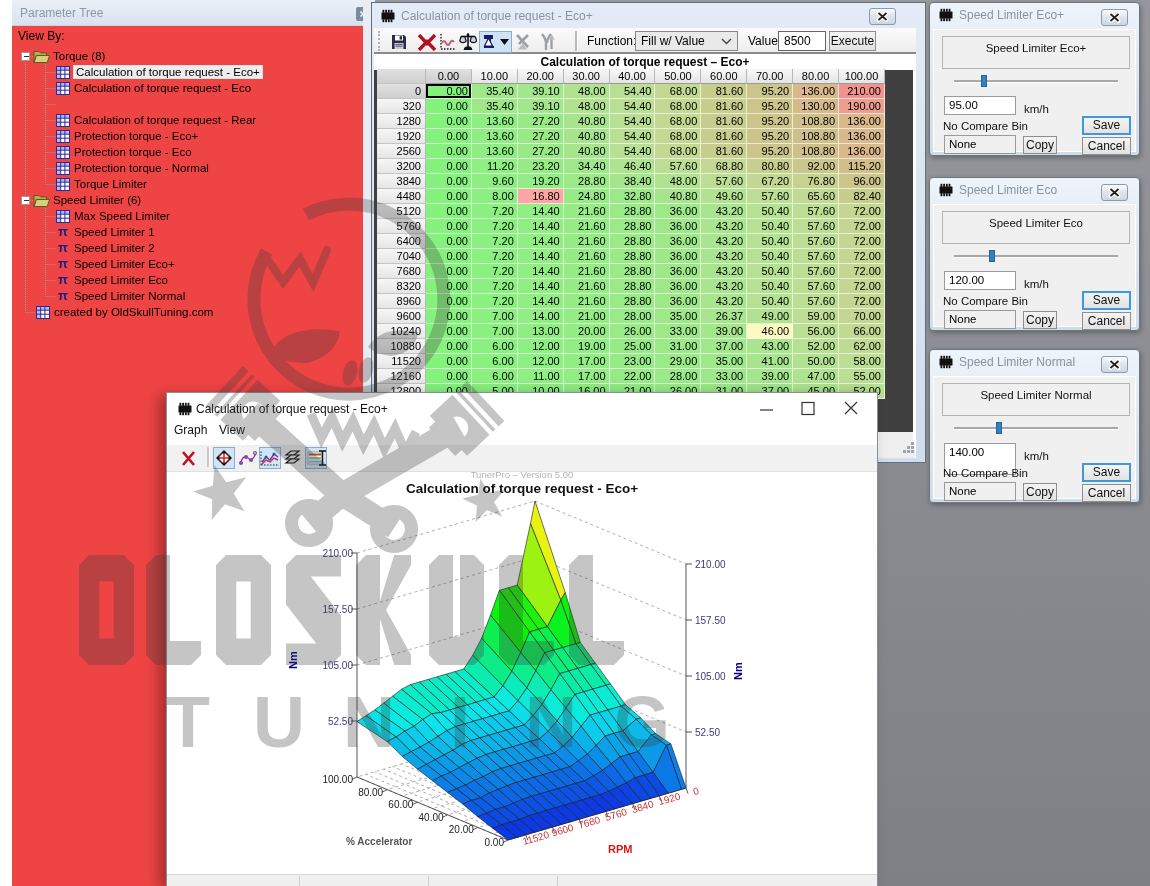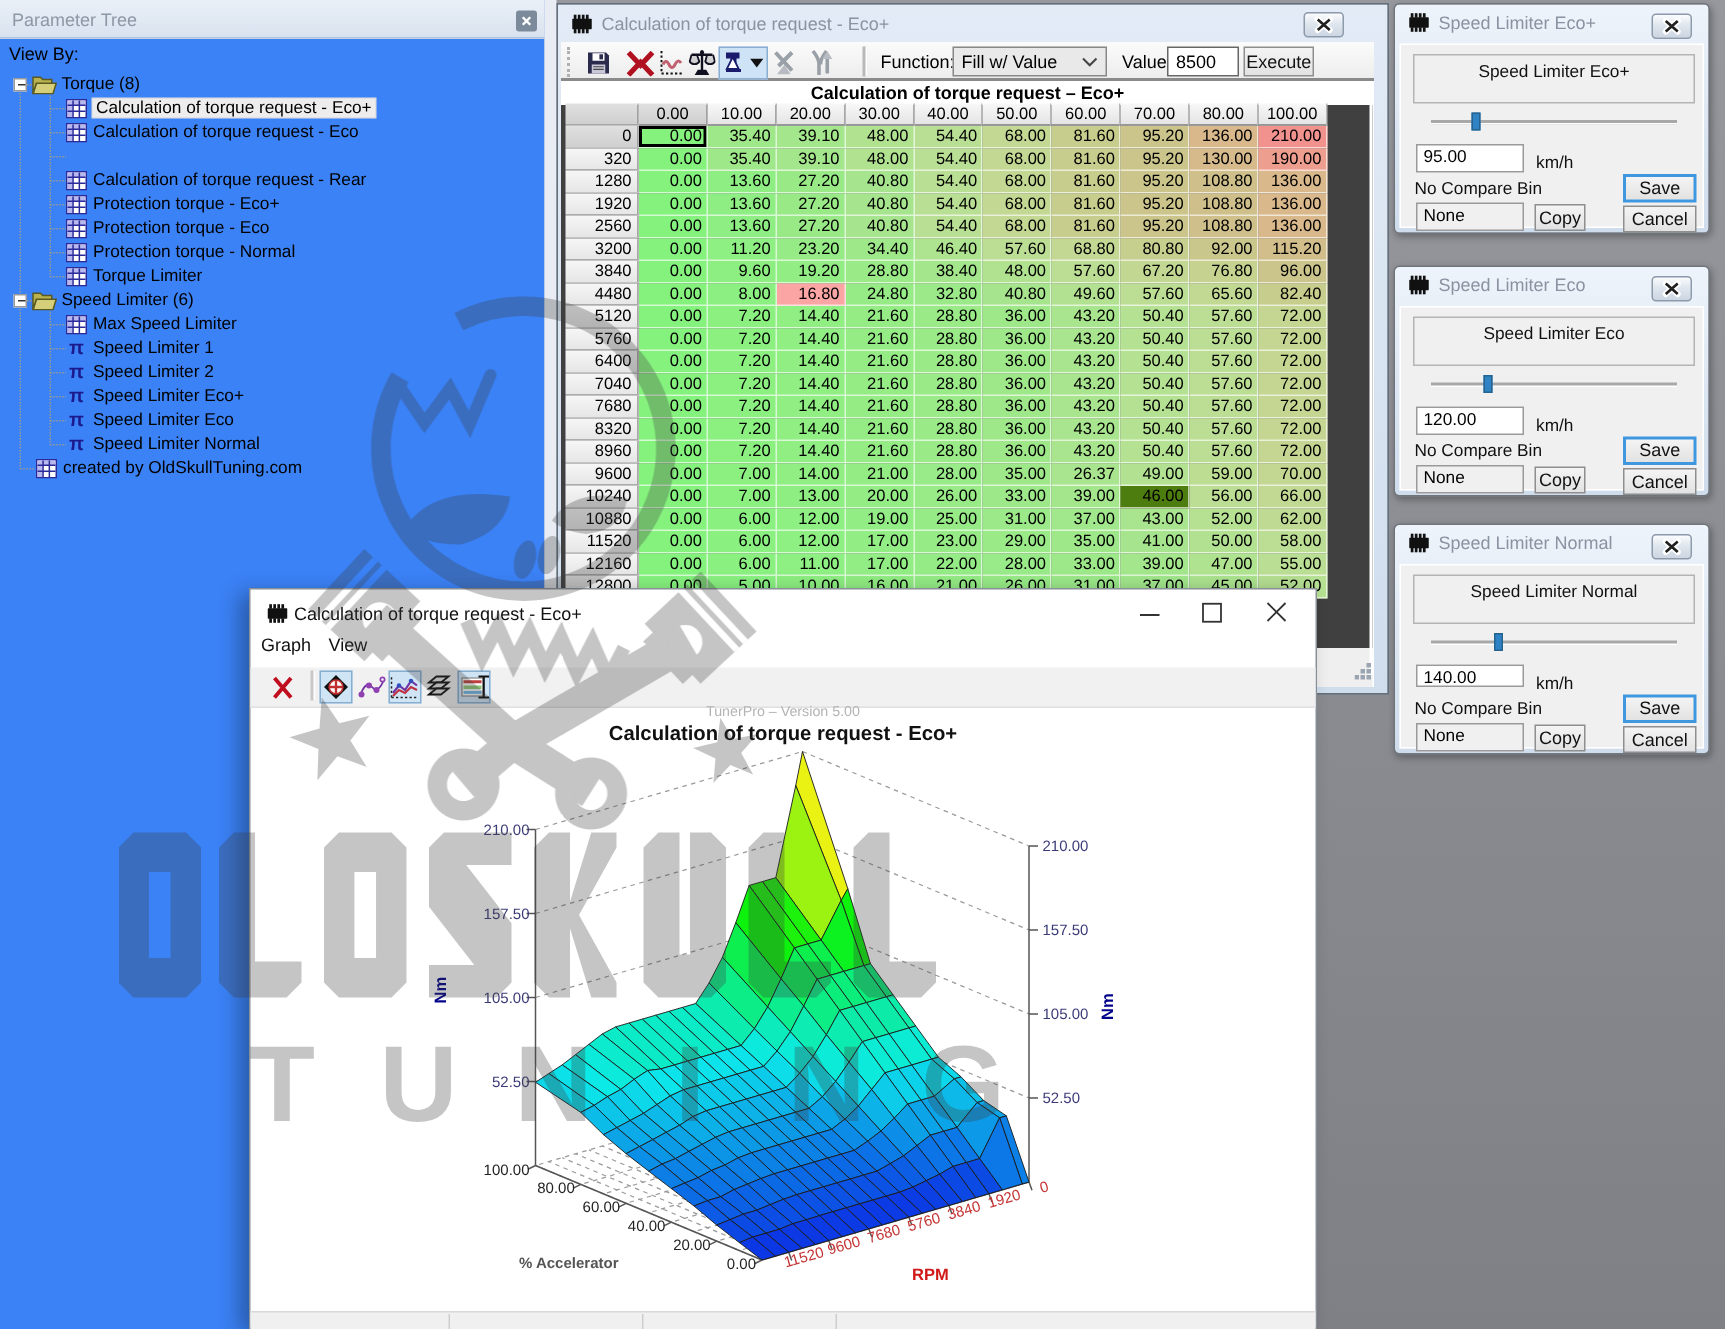--- a/index.html
+++ b/index.html
@@ -12,21 +12,21 @@
 .selbg{background:#ededed;outline:1px solid #e0e0e0;padding:0 2px}
 .ti{flex:0 0 auto}
 .pi{color:#1b1b8e;font-weight:bold;font-size:13px;width:14px;text-align:center;line-height:12px}
 .expbox{display:inline-block;width:9px;height:9px;border:1px solid #999;background:#fff;position:relative;margin-right:3px;box-sizing:border-box;flex:0 0 auto}
 .minus{position:absolute;left:1.5px;top:3.5px;width:5px;height:1px;background:#333}
 .btn{position:absolute;background:linear-gradient(#f4f4f4,#e2e2e2);border:1px solid #8e8e8e;font-size:12px;text-align:center;line-height:17px;box-sizing:border-box;color:#111}
 .gbtn{position:absolute;top:2px;width:22px;height:22px;background:#cfe4f5;border:1px solid #86aed0;box-sizing:border-box;text-align:center;padding-top:1px}
 .gbtni{position:absolute;top:2px;width:22px;height:22px;text-align:center;padding-top:2px;box-sizing:border-box}
 </style></head><body>
 <div style="position:absolute;left:363px;top:0;width:787px;height:886px;background:linear-gradient(#97989d,#7f8086)"></div>
-<div style="position:absolute;left:0;top:0;width:363px;height:886px;background:#3b82f6">
+<div style="position:absolute;left:12px;top:0;width:363px;height:886px;background:#ef4444">
 <div style="position:absolute;left:0;top:0;width:363px;height:26px;background:linear-gradient(#eaf0f8,#d8e2ee);border-bottom:1px solid #c8d2de;box-sizing:border-box">
 <div style="position:absolute;left:8px;top:6px;font-size:12px;color:#8e98a5">Parameter Tree</div>
 <div style="position:absolute;left:344px;top:7px;width:14px;height:14px;background:#7c8b9b;border-radius:2px"><svg width="14" height="14" viewBox="0 0 14 14">
           <path d="M4.5 4.5 L9.5 9.5 M9.5 4.5 L4.5 9.5" stroke="#fff" stroke-width="1.6"></path>
         </svg></div>
 </div>
 <div style="position:absolute;left:6px;top:29px;font-size:12px;color:#000">View By:</div>
 <svg width="363" height="280" viewBox="0 0 363 280" style="position:absolute;left:0;top:48px">
       <line x1="13.5" y1="14" x2="13.5" y2="264.5" stroke="#9a9a9a" stroke-width="1" stroke-dasharray="1,1"></line>
       <line x1="33.5" y1="14" x2="33.5" y2="136.5" stroke="#9a9a9a" stroke-width="1" stroke-dasharray="1,1"></line>
@@ -490,21 +490,21 @@
     </div>
 <div class="trow" style="top:324px;height:15px">
       <span class="rh" style="width:49px">10240</span>
       <span class="dc" style="background:#86f27e">0.00</span>
       <span class="dc" style="background:#8bf080">7.00</span>
       <span class="dc" style="background:#8fee82">13.00</span>
       <span class="dc" style="background:#94ec85">20.00</span>
       <span class="dc" style="background:#98eb87">26.00</span>
       <span class="dc" style="background:#9de989">33.00</span>
       <span class="dc" style="background:#a4e68c">39.00</span>
-      <span class="dc" style="background:#4d7c0f">46.00</span>
+      <span class="dc" style="background:#fef9c3">46.00</span>
       <span class="dc" style="background:#bbde94">56.00</span>
       <span class="dc" style="background:#c1d993">66.00</span>
     </div>
 <div class="trow" style="top:339px;height:15px">
       <span class="rh" style="width:49px">10880</span>
       <span class="dc" style="background:#86f27e">0.00</span>
       <span class="dc" style="background:#8af080">6.00</span>
       <span class="dc" style="background:#8eef82">12.00</span>
       <span class="dc" style="background:#93ed85">19.00</span>
       <span class="dc" style="background:#97eb87">25.00</span>
@@ -988,21 +988,21 @@
       </svg></div>
 <div style="position:absolute;left:29px;top:5px;font-size:12px;color:#8a93a1">Speed Limiter Normal</div>
 <div style="position:absolute;left:171px;top:6px;width:27px;height:17px;border:1px solid #8d9aab;border-radius:3px;background:linear-gradient(#fbfcfd,#dfe6ee 45%,#ccd6e2);box-sizing:border-box"><svg width="25" height="15" viewBox="0 0 25 15">
         <path d="M8.5 4.0 L16.5 11.0 M16.5 4.0 L8.5 11.0" stroke="#fff" stroke-width="4" stroke-linecap="round"></path>
         <path d="M8.5 4.0 L16.5 11.0 M16.5 4.0 L8.5 11.0" stroke="#202020" stroke-width="1.8"></path>
       </svg></div>
 <div style="position:absolute;left:3px;top:26px;right:3px;bottom:3px;background:#f0f0f0;border:1px solid #fff;box-sizing:border-box">
 <div style="position:absolute;left:8px;top:6px;width:188px;height:33px;border:1px solid #b4b4b4;text-align:center;font-size:11.5px;color:#111;padding-top:5px;box-sizing:border-box">Speed Limiter Normal</div>
 <div style="position:absolute;left:20px;top:50px;width:164px;height:2px;background:#a8a8a8;border-bottom:1px solid #fff"></div>
 <div style="position:absolute;left:62px;top:45px;width:6px;height:12px;background:#2f83c5;border:1px solid #26638f;box-sizing:border-box"></div>
-<div style="position:absolute;left:10px;top:66px;width:72px;height:15px;background:#fff;border:1px solid #9a9a9a;font-size:11.5px;padding:2px 0 0 4px;box-sizing:border-box">140.00</div>
+<div style="position:absolute;left:10px;top:66px;width:72px;height:32px;background:#fff;border:1px solid #9a9a9a;font-size:11.5px;padding:2px 0 0 4px;box-sizing:border-box">140.00</div>
 <div style="position:absolute;left:90px;top:73px;font-size:11.5px;color:#111">km/h</div>
 <div style="position:absolute;left:9px;top:90px;font-size:11.5px;color:#111">No Compare Bin</div>
 <div class="btn" style="left:148px;top:86px;width:49px;height:19px;border:2px solid #3f97df;line-height:15px">Save</div>
 <div style="position:absolute;left:10px;top:105px;width:72px;height:19px;background:#f0f0f0;border:1px solid #9a9a9a;font-size:11.5px;padding:2px 0 0 4px;box-sizing:border-box">None</div>
 <div class="btn" style="left:89px;top:106px;width:34px;height:18px">Copy</div>
 <div class="btn" style="left:148px;top:107px;width:49px;height:18px">Cancel</div>
 </div>
   </div>
 <svg width="1150" height="886" viewBox="0 0 1150 886" style="position:absolute;left:0;top:0;z-index:50;pointer-events:none">
 <g fill="#3c3c3c" opacity="0.30">

